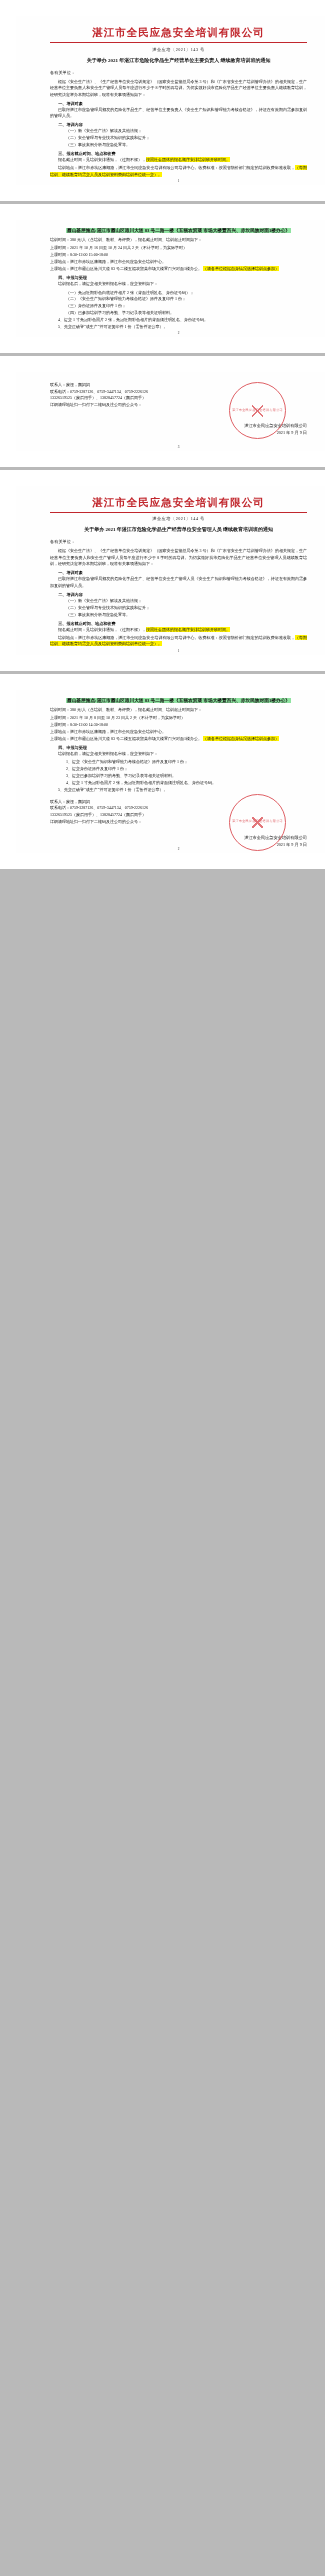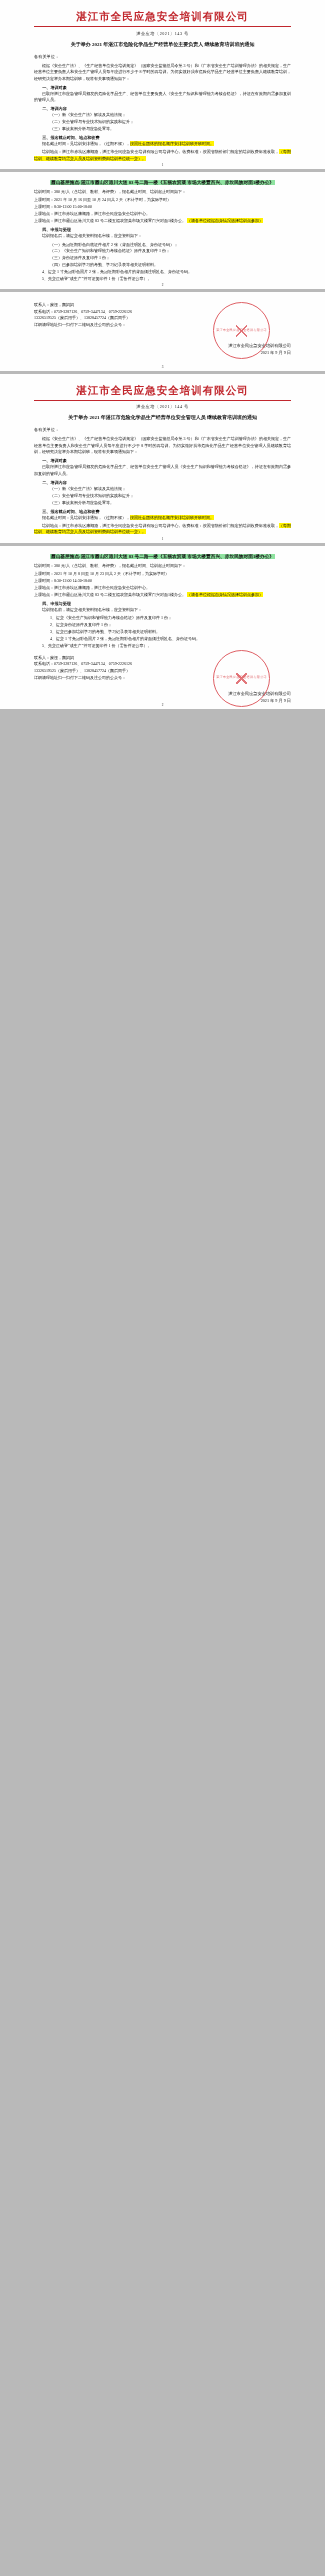--- a/index.html
+++ b/index.html
@@ -9,21 +9,21 @@
     font-family: "Liberation Serif", "DejaVu Serif", serif;
   }
   body {
     width: 325px;
   }
   .page {
     width: 325px;
     background: #ffffff;
     position: relative;
     box-sizing: border-box;
-    padding: 0;
+    padding: 16px;
     margin: 0 0 3.1px 0;
   }
   .sheet {
     width: 325px;
     box-sizing: border-box;
     padding: 7.3px 34px 5.2px 34px;
     background: #fefefe;
     position: relative;
   }
   .sheet.short { padding-top: 5.2px; }

